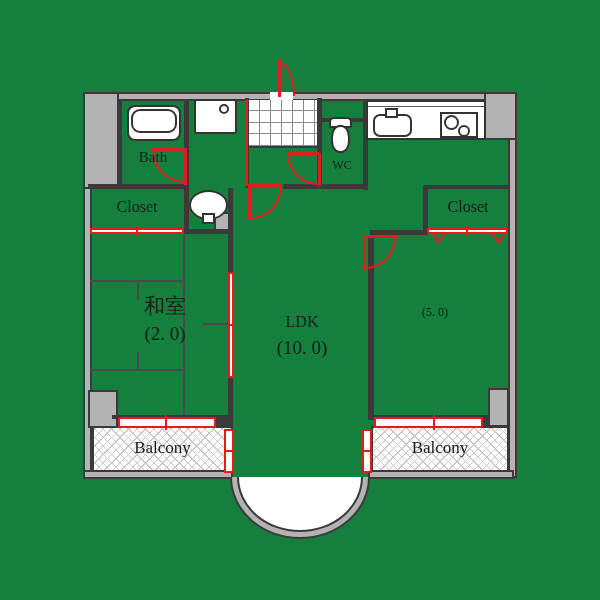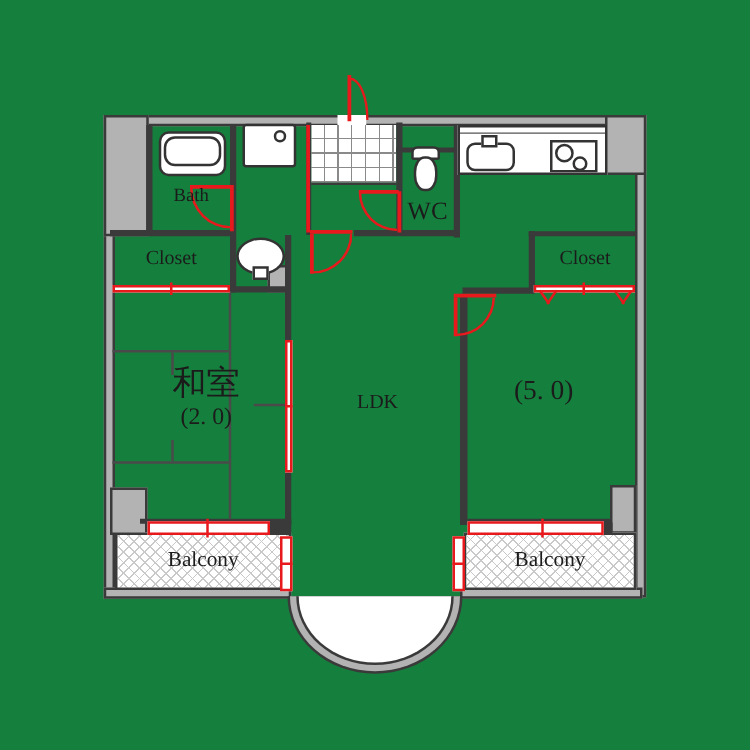--- a/index.html
+++ b/index.html
@@ -149,29 +149,30 @@
   <div class="abs" style="left:229px;top:477px;width:142px;height:64px;overflow:hidden">
     <div class="el" style="left:1px;top:-62px;width:140px;height:124px;background:#3a3a3a"></div>
     <div class="el" style="left:3px;top:-60px;width:136px;height:120px;background:#b3b3b3"></div>
     <div class="el" style="left:8px;top:-55px;width:126px;height:110px;background:#3a3a3a"></div>
     <div class="el" style="left:10px;top:-53px;width:122px;height:106px;background:#ffffff"></div>
   </div>
 
   <div class="lbl" style="left:120px;top:149px;width:66px;font-size:15px">Bath</div>
   <div class="lbl" style="left:90px;top:198px;width:94px;font-size:16px">Closet</div>
   <div class="lbl" style="left:427px;top:198px;width:82px;font-size:16px">Closet</div>
-  <div class="lbl" style="left:318px;top:158px;width:48px;font-size:20px">WC</div>
+  <div class="lbl" style="left:318px;top:158px;width:48px;font-size:12px">WC</div>
 
   <div class="lbl" style="left:110px;top:293px;width:110px;line-height:27px">
-    <div style="font-size:27px">和室</div>
+    <div style="font-size:21px">和室</div>
     <div style="font-size:19px">(2. 0)</div>
   </div>
   <div class="lbl" style="left:250px;top:309px;width:104px;line-height:26px">
     <div style="font-size:16px">LDK</div>
+    <div style="font-size:19px">(10. 0)</div>
   </div>
   <div class="lbl" style="left:384px;top:300px;width:102px;line-height:24px">
-    <div style="font-size:22px">(5. 0)</div>
+    <div style="font-size:12px">(5. 0)</div>
   </div>
 
   <div class="lbl" style="left:92px;top:438px;width:141px;font-size:17px">Balcony</div>
   <div class="lbl" style="left:371px;top:438px;width:138px;font-size:17px">Balcony</div>
 
 </div>
 
 </body></html>

